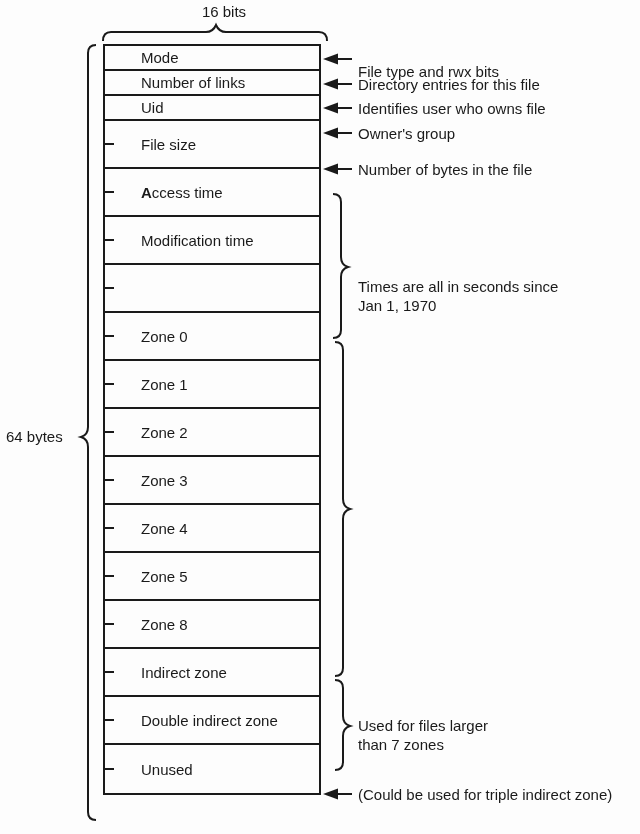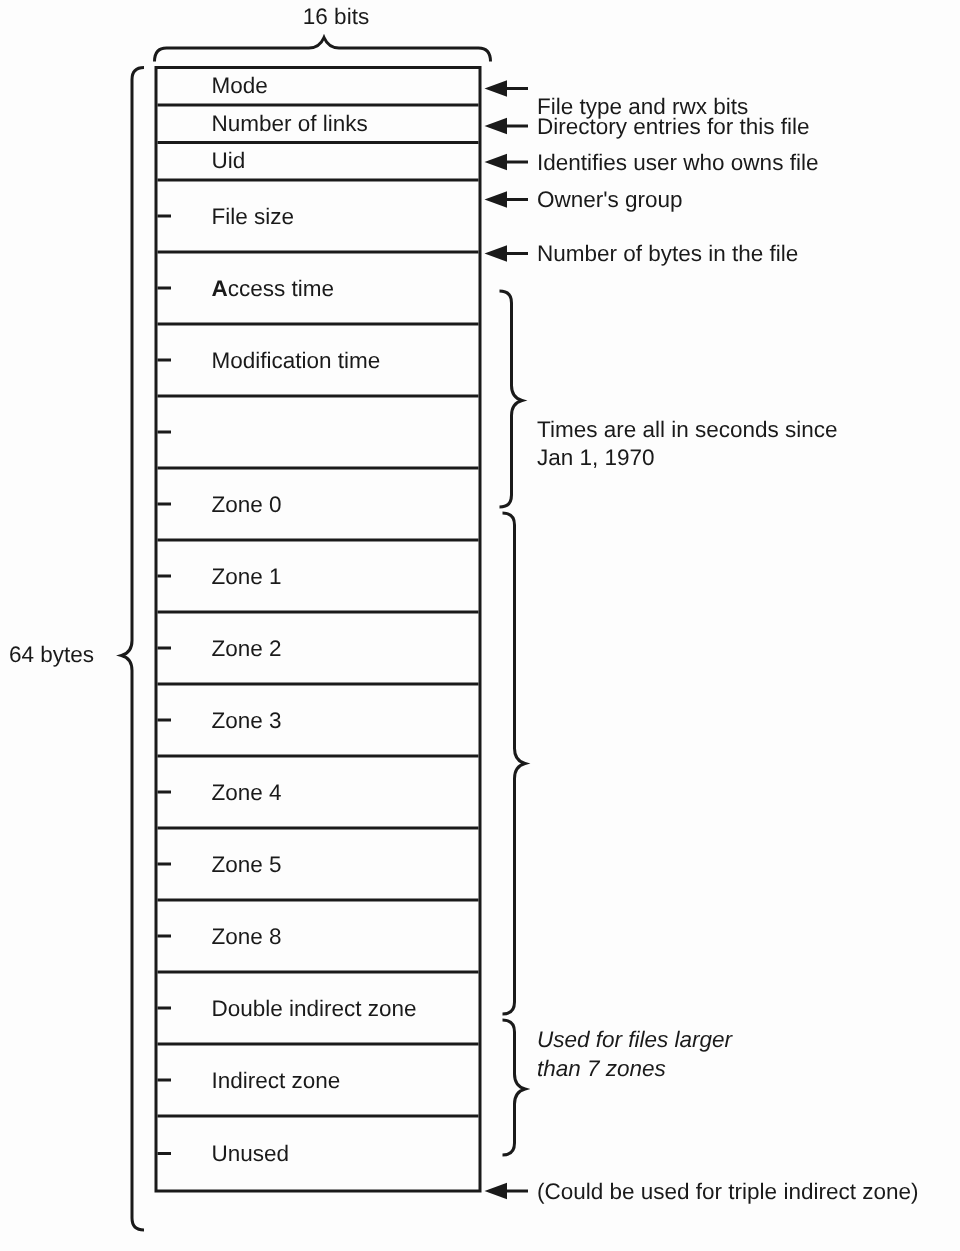--- a/index.html
+++ b/index.html
@@ -83,21 +83,21 @@
     line-height: 19px;
     white-space: pre-line;
   }
   .ann-mode      { top: 62px; }
   .ann-links     { top: 75px; text-align: right; }
   .ann-uid       { top: 99px; }
   .ann-gid       { top: 124px; }
   .ann-filesize  { top: 160px; }
   .ann-times     { top: 245px; margin-top: 32px; }
   .ann-zones     { top: 496px; }
-  .ann-indirect  { top: 684px; font-style: italic; }
+  .ann-indirect  { top: 716px; }
   .ann-unused    { top: 785px; }
 </style>
 </head>
 <body>
 
 <div class="canvas">
 
   <div class="top-label">16 bits</div>
   <div class="left-label">64 bytes</div>
 
@@ -180,25 +180,25 @@
     <div class="row double">
       <span class="tick"></span>
       <span class="row-label">Zone 5</span>
     </div>
     <div class="row double">
       <span class="tick"></span>
       <span class="row-label">Zone 8</span>
     </div>
     <div class="row double">
       <span class="tick"></span>
+      <span class="row-label">Indirect zone</span>
+    </div>
+    <div class="row double">
+      <span class="tick"></span>
       <span class="row-label">Double indirect zone</span>
-    </div>
-    <div class="row double">
-      <span class="tick"></span>
-      <span class="row-label">Indirect zone</span>
     </div>
     <div class="row double last">
       <span class="tick"></span>
       <span class="row-label">Unused</span>
     </div>
   </div>
 
   <div class="annotation ann-mode">File type and rwx bits</div>
   <div class="annotation ann-links">Directory entries for this file</div>
   <div class="annotation ann-uid">Identifies user who owns file</div>

